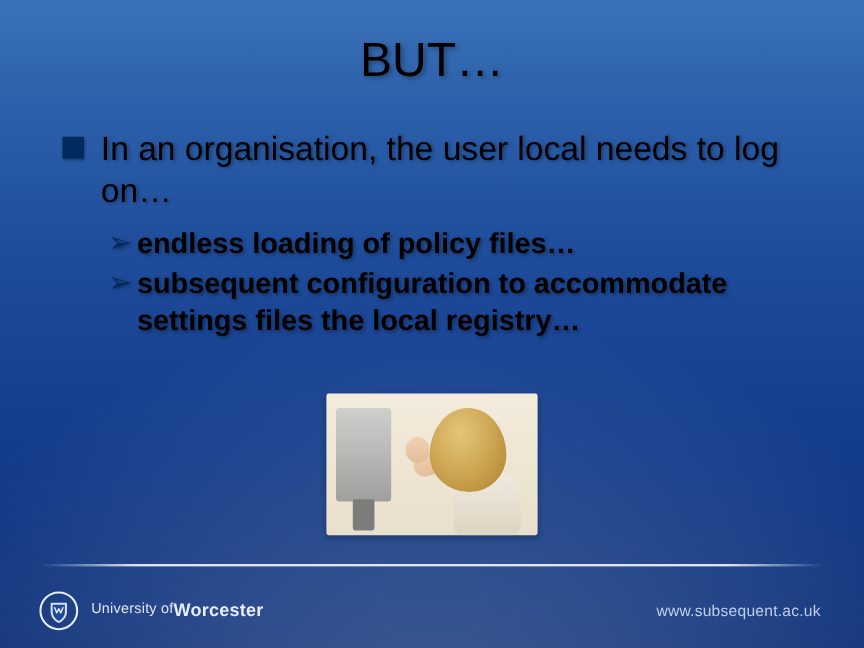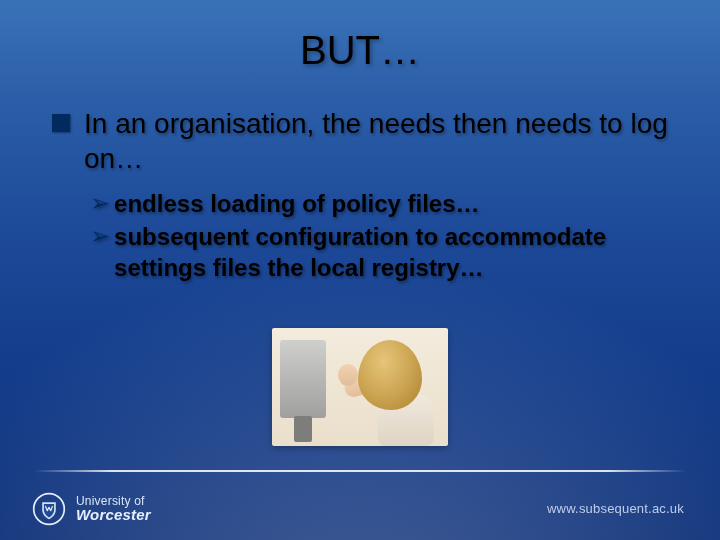--- a/index.html
+++ b/index.html
@@ -169,48 +169,48 @@
     align-items: center;
     gap: 10px;
     color: #e6eefc;
   }
   .logo-shield {
     width: 34px;
     height: 34px;
   }
   .logo-text {
     display: flex;
-    flex-direction: column;
+    flex-direction: row;
     line-height: 1.05;
     font-size: 14px;
     letter-spacing: 0.2px;
   }
   .logo-text .l1 { font-weight: 400; font-size: 12px; opacity: 0.95; }
-  .logo-text .l2 { font-weight: 700; font-size: 15px; font-style: italic; }
+  .logo-text .l2 { font-weight: 700; font-size: 15px; }
   .footer-url {
     position: absolute;
     right: 36px;
     bottom: 24px;
     color: #cfdcf4;
     font-size: 13px;
     letter-spacing: 0.2px;
     opacity: 0.9;
   }
 </style>
 </head>
 <body>
 
 <div class="slide">
 
   <div class="title">BUT…</div>
 
   <div class="content">
     <div class="bullet1">
       <div class="marker"></div>
-      <div class="text">In an organisation, the needs then needs to log on…</div>
+      <div class="text">In an organisation, the user local needs to log on…</div>
     </div>
     <div class="subbullets">
       <div class="bullet2">
         <div class="marker">➢</div>
         <div class="text">endless loading of policy files…</div>
       </div>
       <div class="bullet2">
         <div class="marker">➢</div>
         <div class="text">subsequent configuration to accommodate settings files the local registry…</div>
       </div>

